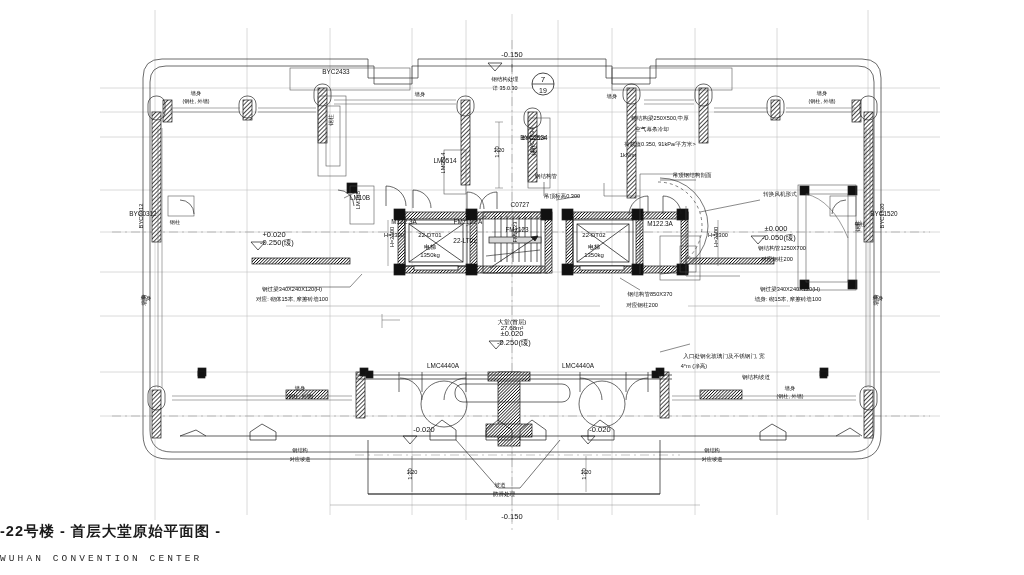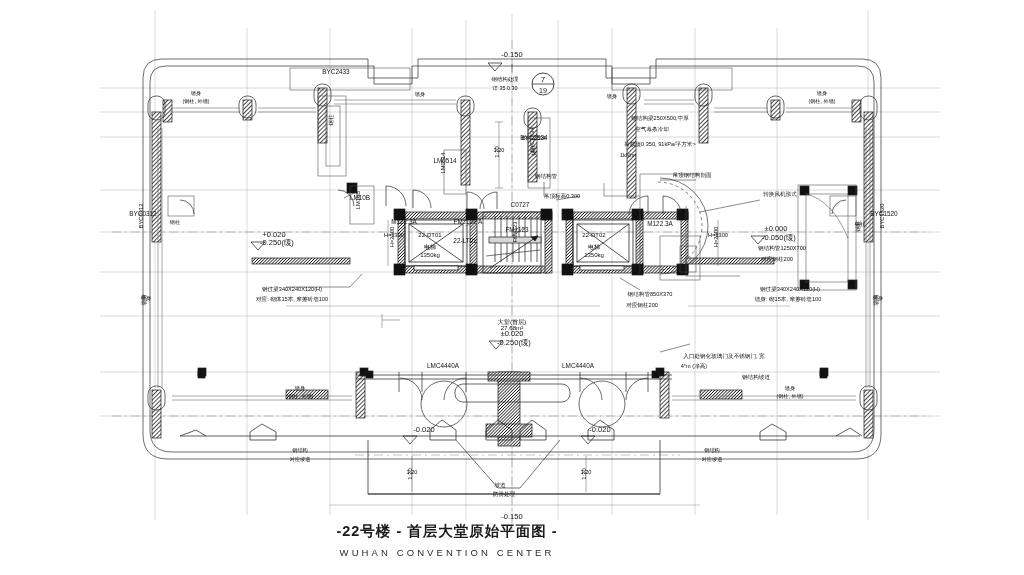--- a/index.html
+++ b/index.html
@@ -1,21 +1,21 @@
 <!DOCTYPE html>
 <html><head>
 <meta charset="utf-8">
 <style>
   html,body{margin:0;padding:0;background:#ffffff;}
   body{width:1024px;height:575px;overflow:hidden;font-family:"Liberation Sans",sans-serif;}
   #root{position:relative;width:1024px;height:575px;background:#fff;}
   #plan{position:absolute;left:0;top:0;width:1024px;height:575px;}
-  .titleblock{position:absolute;left:15px;top:522px;width:864px;text-align:center;}
+  .titleblock{position:absolute;left:0;top:522px;width:864px;}
   .tb-main{font-family:"Liberation Sans",sans-serif;font-size:14.5px;font-weight:bold;color:#1b1b1b;letter-spacing:1px;}
-  .tb-sub{font-family:Liberation Sans, sans-serif;font-size:9.5px;color:#2a2a2a;letter-spacing:3.1px;margin-top:6px;}
+  .tb-sub{font-family:Liberation Mono, monospace;font-size:9.5px;color:#2a2a2a;letter-spacing:3.1px;margin-top:12px;}
   .logo{position:absolute;right:14px;top:534px;width:92px;text-align:left;}
   .logo-main{font-family:"Liberation Sans",sans-serif;font-size:21px;font-weight:bold;color:#231f20;letter-spacing:-0.6px;line-height:20px;}
   .logo-sub{font-family:"Liberation Sans",sans-serif;font-size:4.4px;color:#b9babc;letter-spacing:1.25px;margin-top:1px;}
 </style>
 </head>
 <body>
 
 <div id="root">
 
   <svg id="plan" viewBox="0 0 1024 575">

